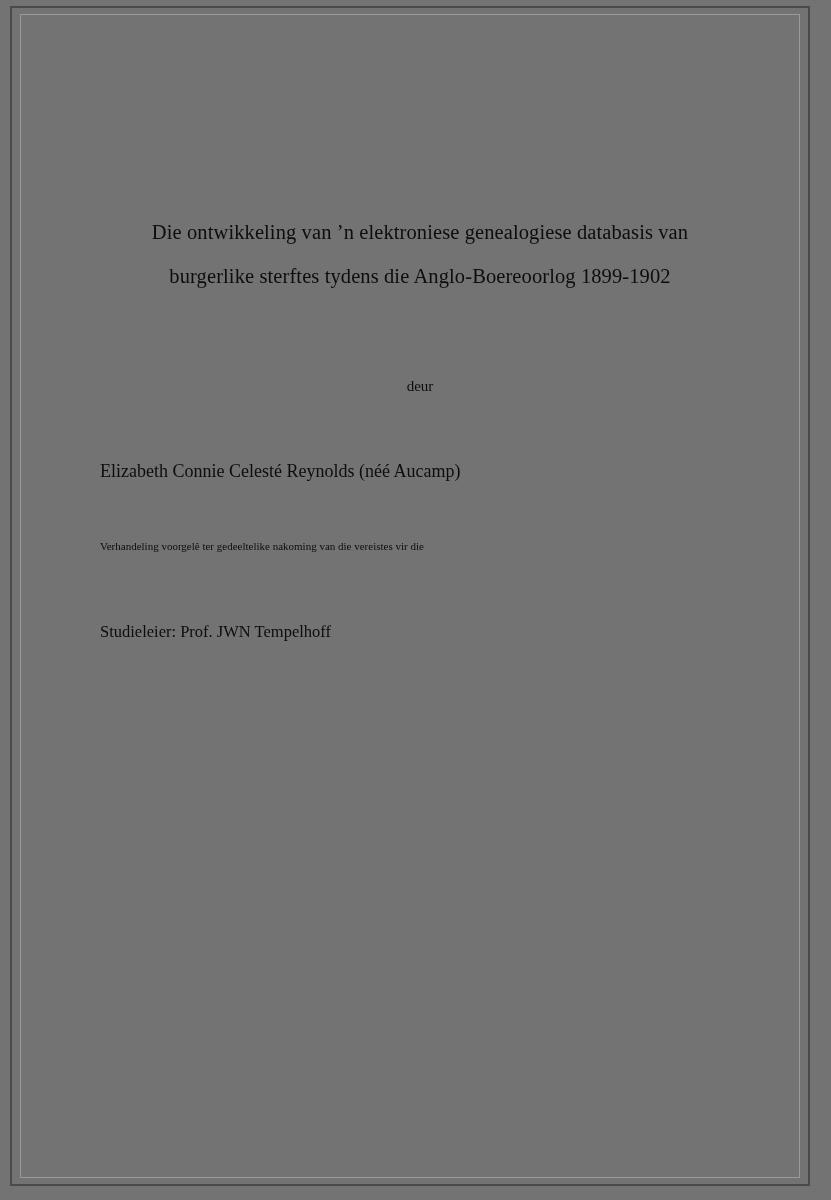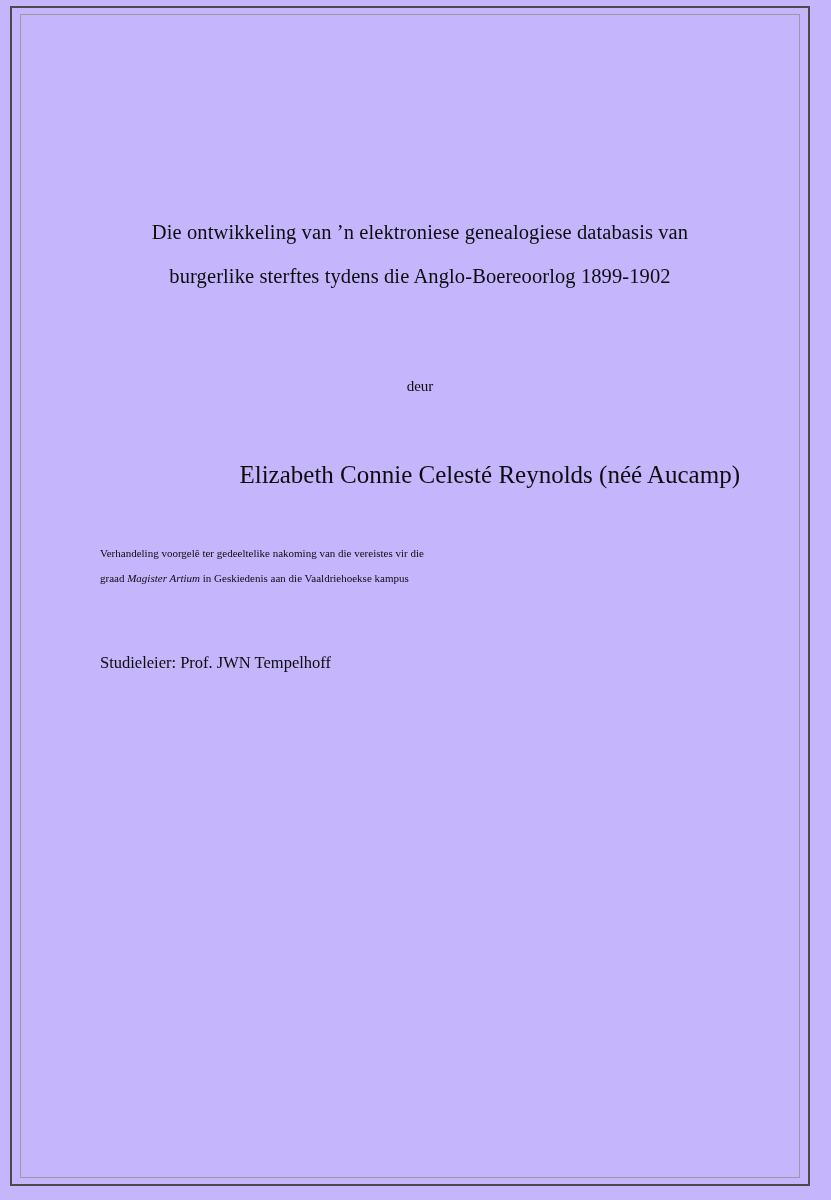--- a/index.html
+++ b/index.html
@@ -14,21 +14,21 @@
     color: #0d0d0d;
     position: relative;
     overflow: hidden;
   }
   .page-scan {
     position: absolute;
     left: 0;
     top: 0;
     width: 831px;
     height: 1200px;
-    background: #c4b5fd;
+    background: #737373;
   }
   
   .scan-frame {
     position: absolute;
     left: 10px;
     top: 6px;
     width: 800px;
     height: 1180px;
     border: 2px solid #4a4a4a;
     box-sizing: border-box;
@@ -59,22 +59,22 @@
   .title-line {
     display: block;
     white-space: nowrap;
   }
   .byline-label {
     text-align: center;
     font-size: 15px;
     margin-top: 80px;
   }
   .author {
-    text-align: right;
-    font-size: 25px;
+    text-align: left;
+    font-size: 18px;
     margin-top: 66px;
   }
   .abstract-block {
     margin-top: 52px;
     font-size: 11px;
     line-height: 24.5px;
   }
   .just {
     text-align: justify;
     text-justify: inter-word;
@@ -142,21 +142,20 @@
       <span class="title-line">Die ontwikkeling van ’n elektroniese genealogiese databasis van</span>
       <span class="title-line">burgerlike sterftes tydens die Anglo-Boereoorlog 1899-1902</span>
     </div>
 
     <div class="byline-label">deur</div>
 
     <div class="author">Elizabeth Connie Celesté Reynolds (néé Aucamp)</div>
 
     <div class="abstract-block">
       <div class="just">Verhandeling voorgelê ter gedeeltelike nakoming van die vereistes vir die</div>
-      <div class="line2"><span>graad </span><span class="italic">Magister Artium</span><span> in Geskiedenis aan die Vaaldriehoekse kampus</span></div>
     </div>
 
     <div class="supervisor-block">
       <div>Studieleier: Prof. JWN Tempelhoff</div>
     </div>
 
 
   </div>
 </div>
 

